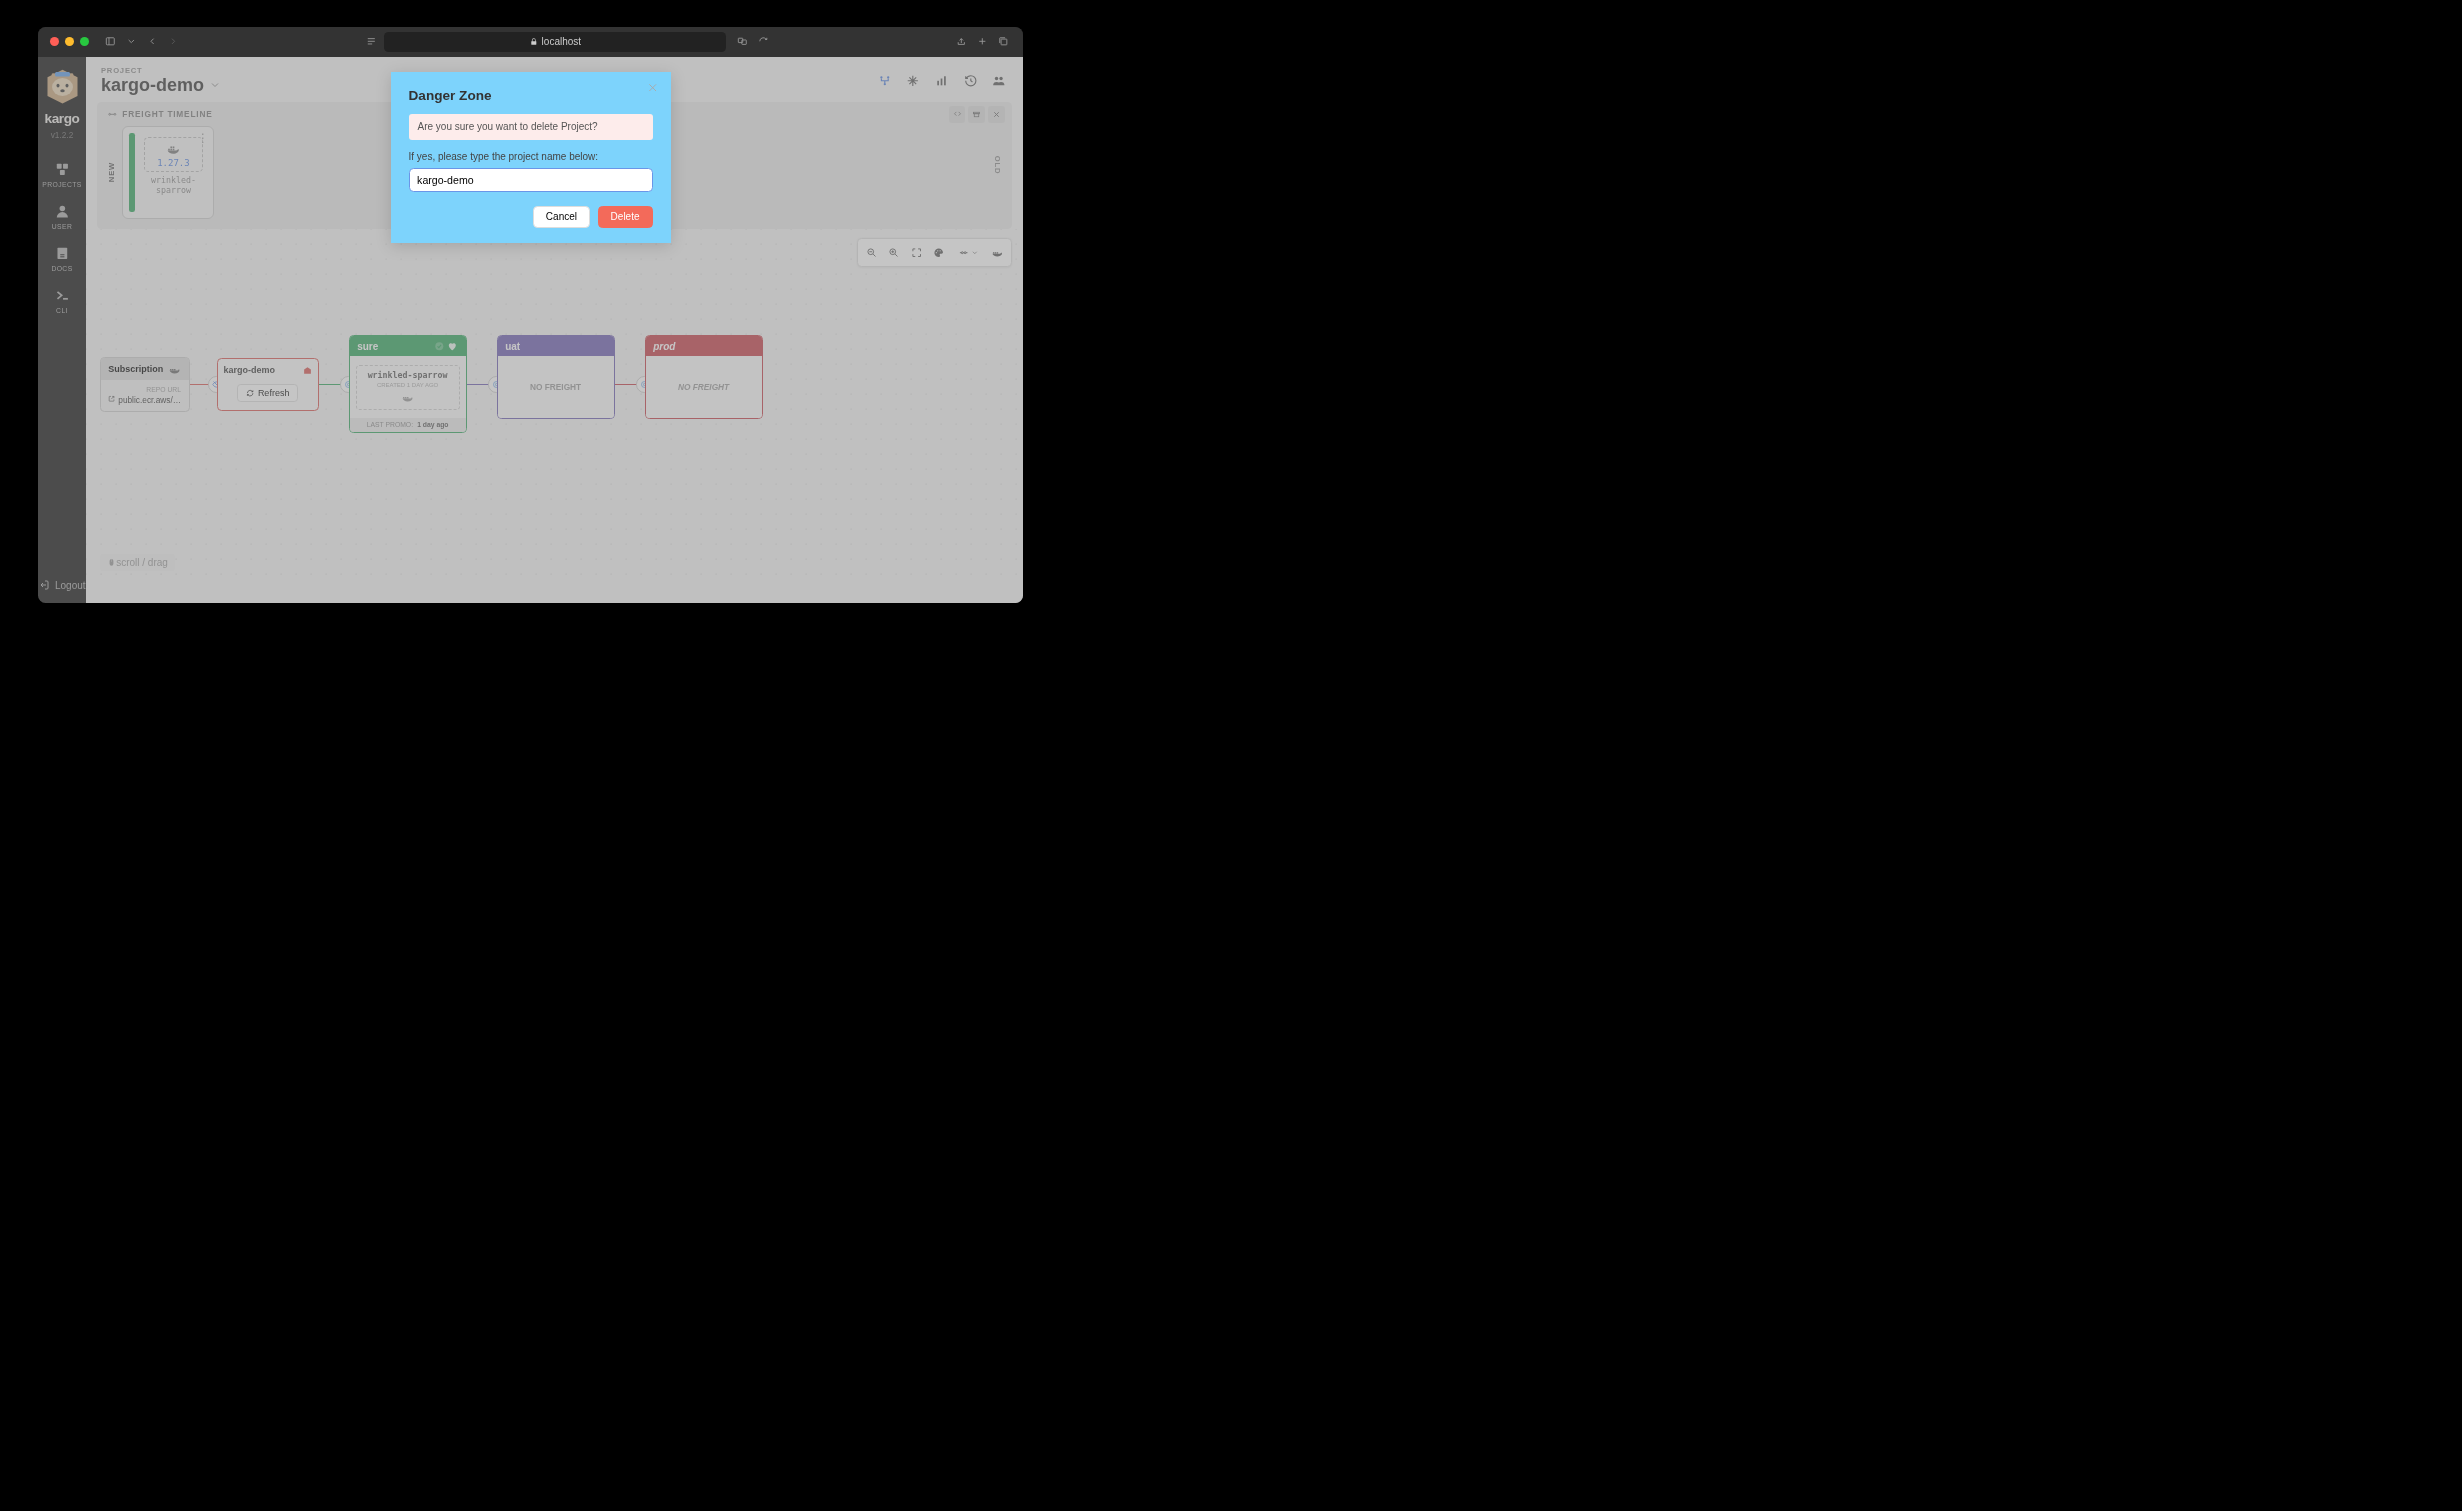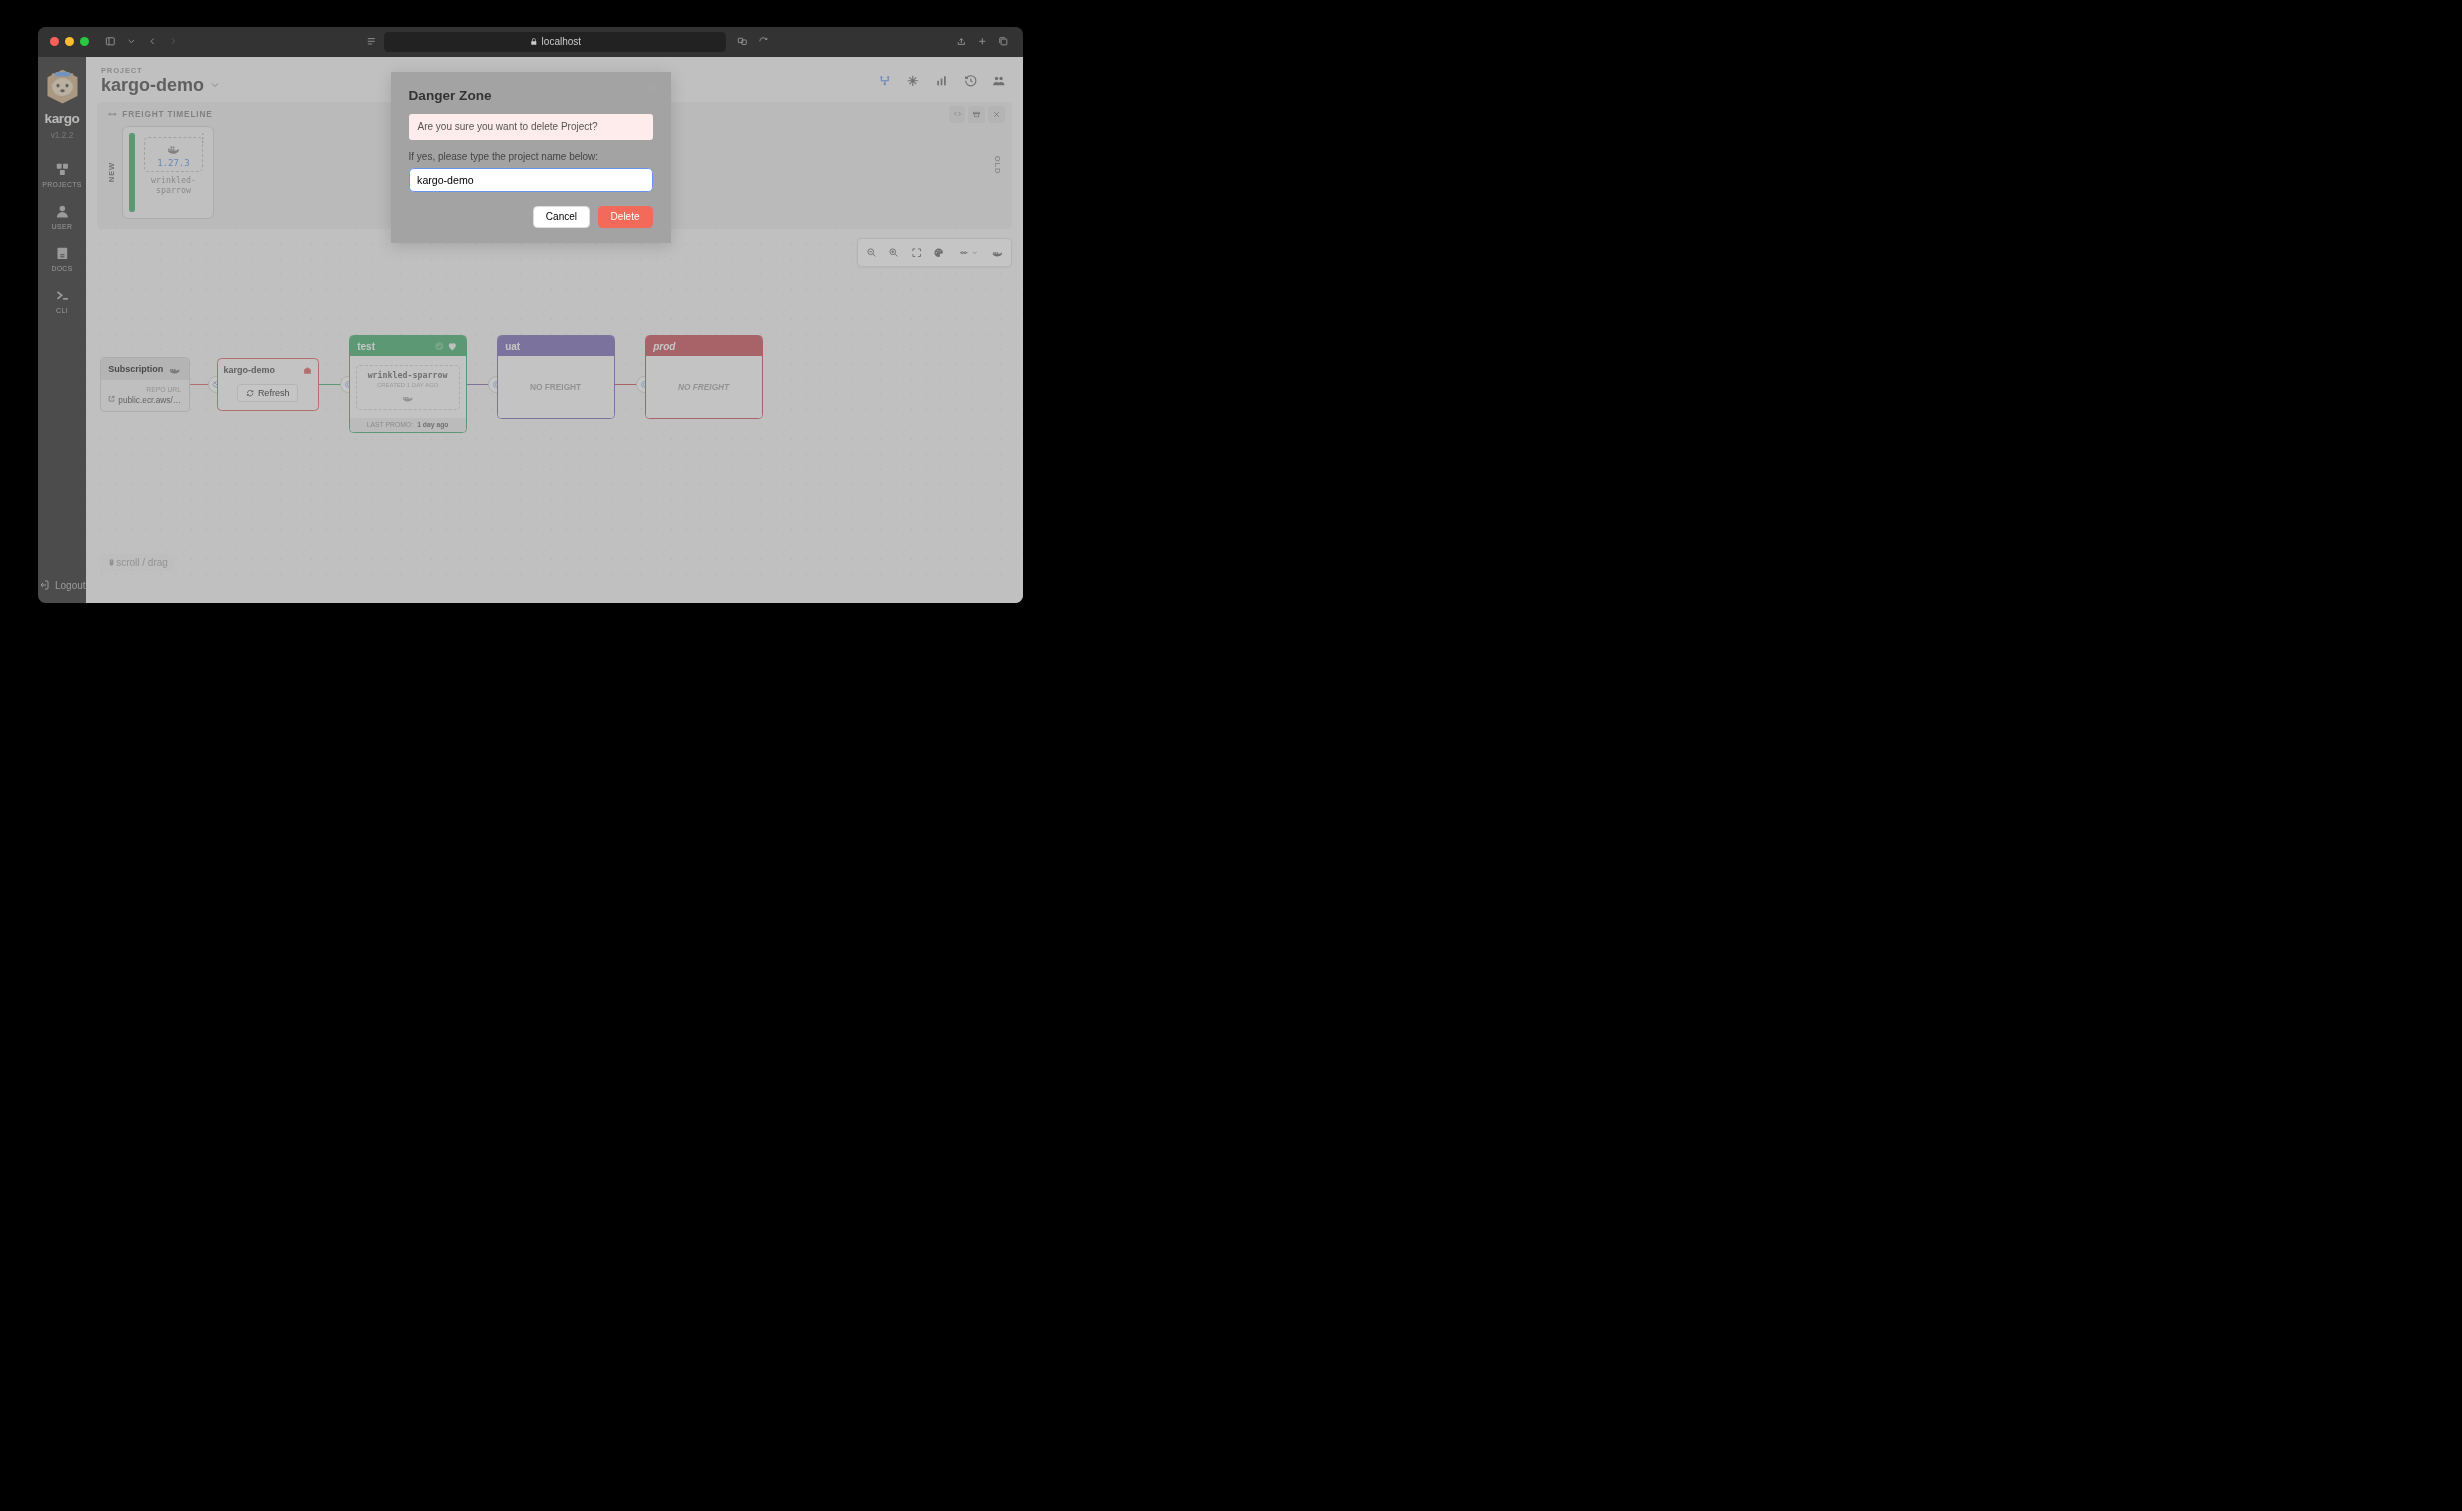--- a/index.html
+++ b/index.html
@@ -226,21 +226,21 @@
 .connector-node svg { width: 9px; height: 9px; }
 .connector-node.right { right: -8.3px; }
 
 
 .modal-overlay {
   position: absolute; inset: 0; background: rgba(140,140,140,0.5);
   display: flex; justify-content: center; z-index: 100;
   top: 30px;
 }
 .modal {
-  width: 280px; margin-top: 15px; background: #a3a3a3; border-radius: 0;
+  width: 280px; margin-top: 15px; background: #7dd3fc; border-radius: 0;
   padding: 16.7px 18px 15px; box-shadow: 0 3px 15px rgba(0,0,0,0.15);
   height: fit-content; position: relative;
 }
 .modal-close { position: absolute; top: 10.6px; right: 12px; color: #aaa; cursor: pointer; }
 .modal-close svg { width: 11.4px; height: 11.4px; }
 .modal-title { font-size: 13.6px; font-weight: 700; color: #333; margin-bottom: 10.6px; }
 .modal-warning {
   background: #fdeceb; border-radius: 3px; padding: 7.6px 9px;
   font-size: 10px; color: #555; margin-bottom: 10.6px;
 }
@@ -600,21 +600,21 @@
             <div class="connector-node right">
                 <svg viewBox="0 0 24 24" fill="none" stroke="#5a9de8" stroke-width="2">
                   <circle cx="12" cy="12" r="8"></circle>
                   <circle cx="12" cy="12" r="3"></circle>
                 </svg>
               </div>
           </div>
 
           <div class="node node-stage test">
             <div class="stage-header test-h">
-              <span>test</span>
+              <span>sure</span>
               <div class="stage-header-icons">
                 <svg viewBox="0 0 24 24" fill="#fff">
                     <circle cx="12" cy="12" r="9" fill="#fff" opacity="0.3"></circle>
                     <path d="M8 12l3 3 5-6" stroke="#2ca55b" stroke-width="2.5" fill="none"></path>
                   </svg>
                 <svg viewBox="0 0 24 24" fill="#fff">
                     <path d="M12 21s-8-5-8-12a5 5 0 018-3 5 5 0 018 3c0 7-8 12-8 12z"></path>
                   </svg>
               </div>
             </div>

